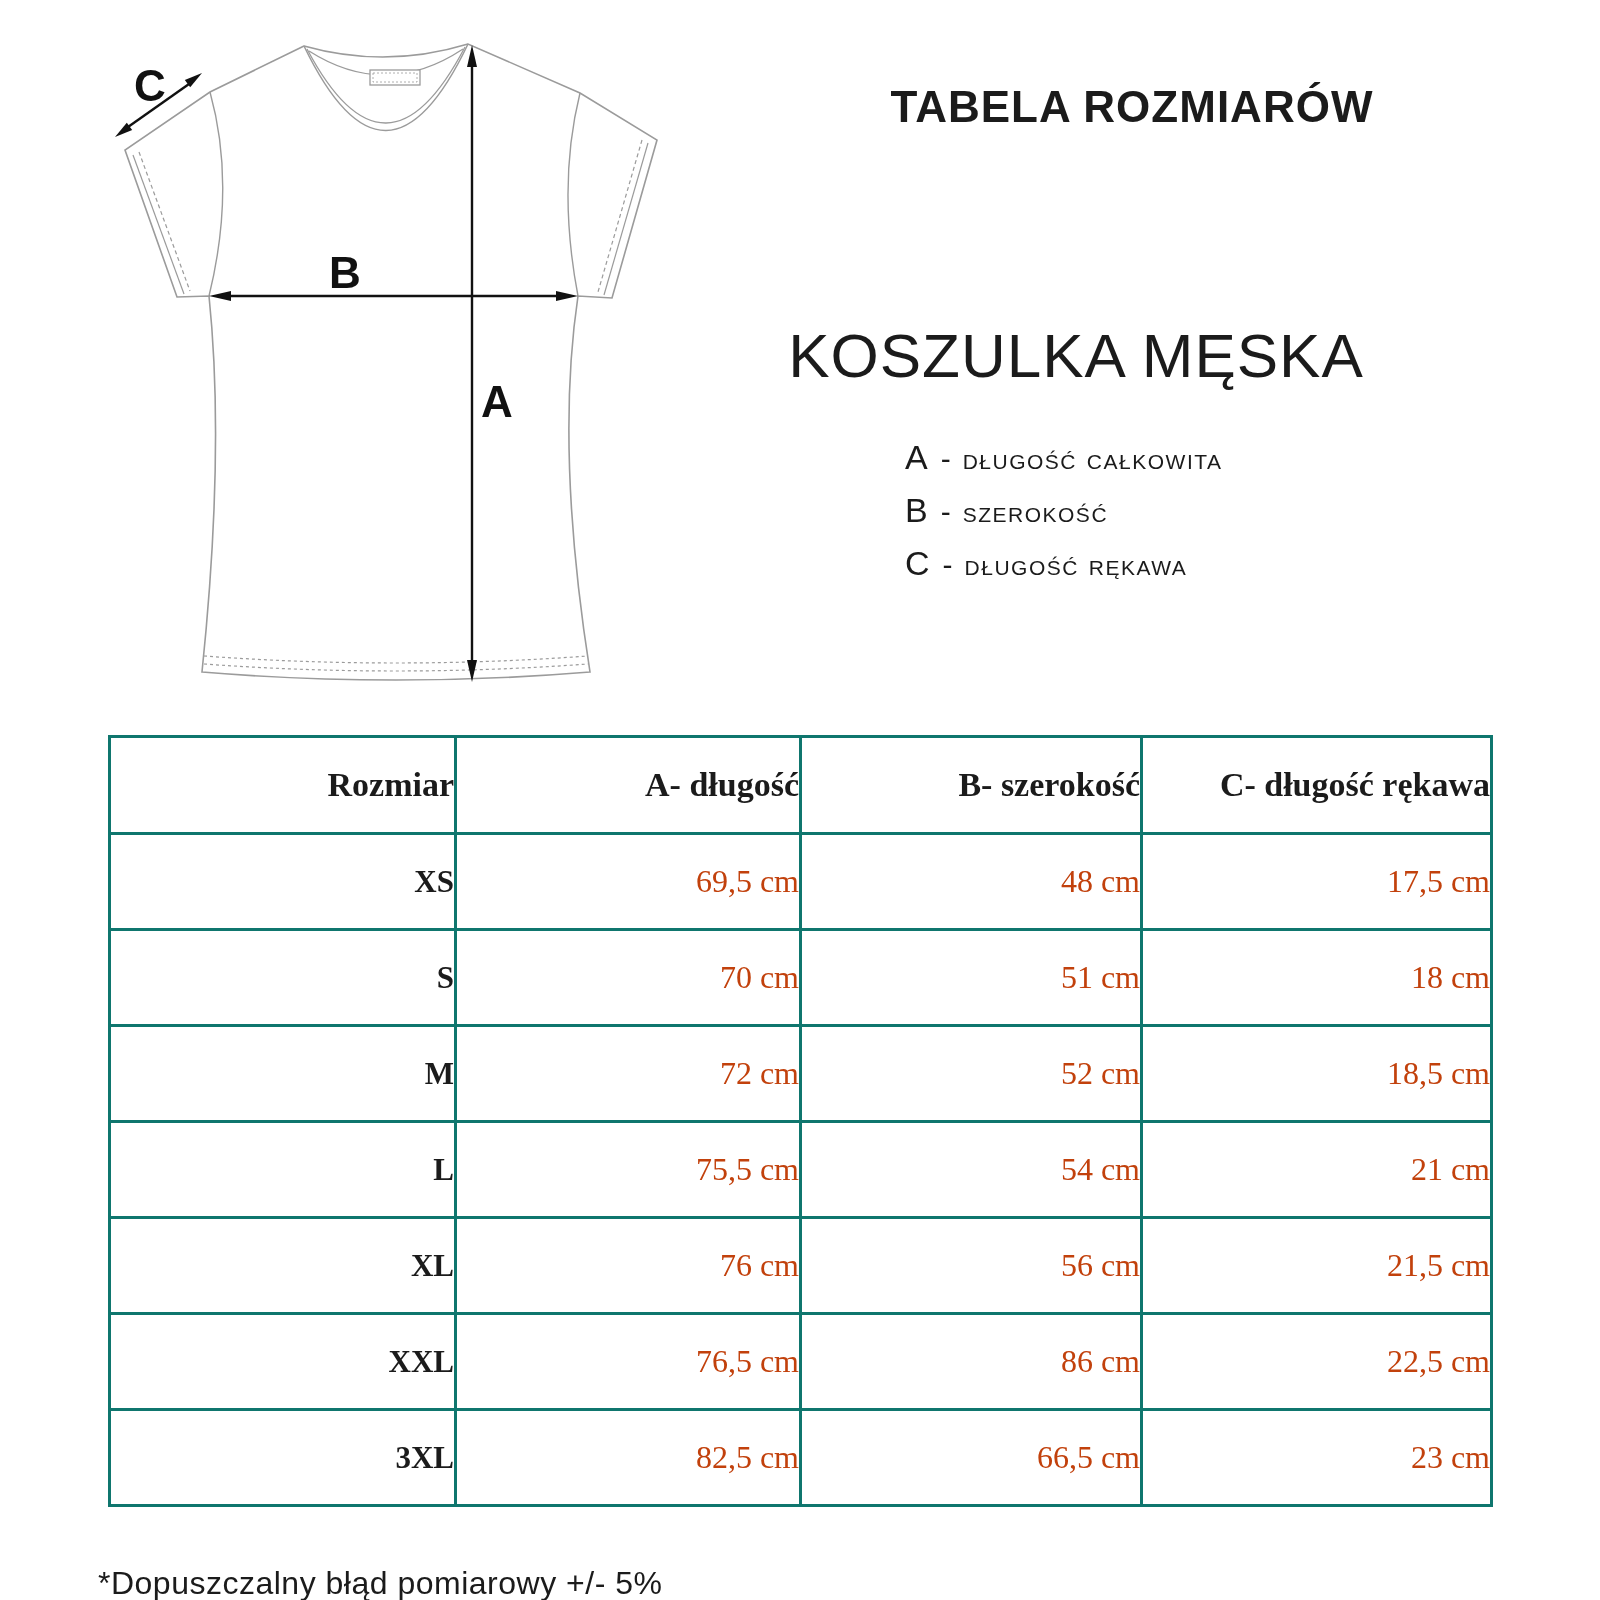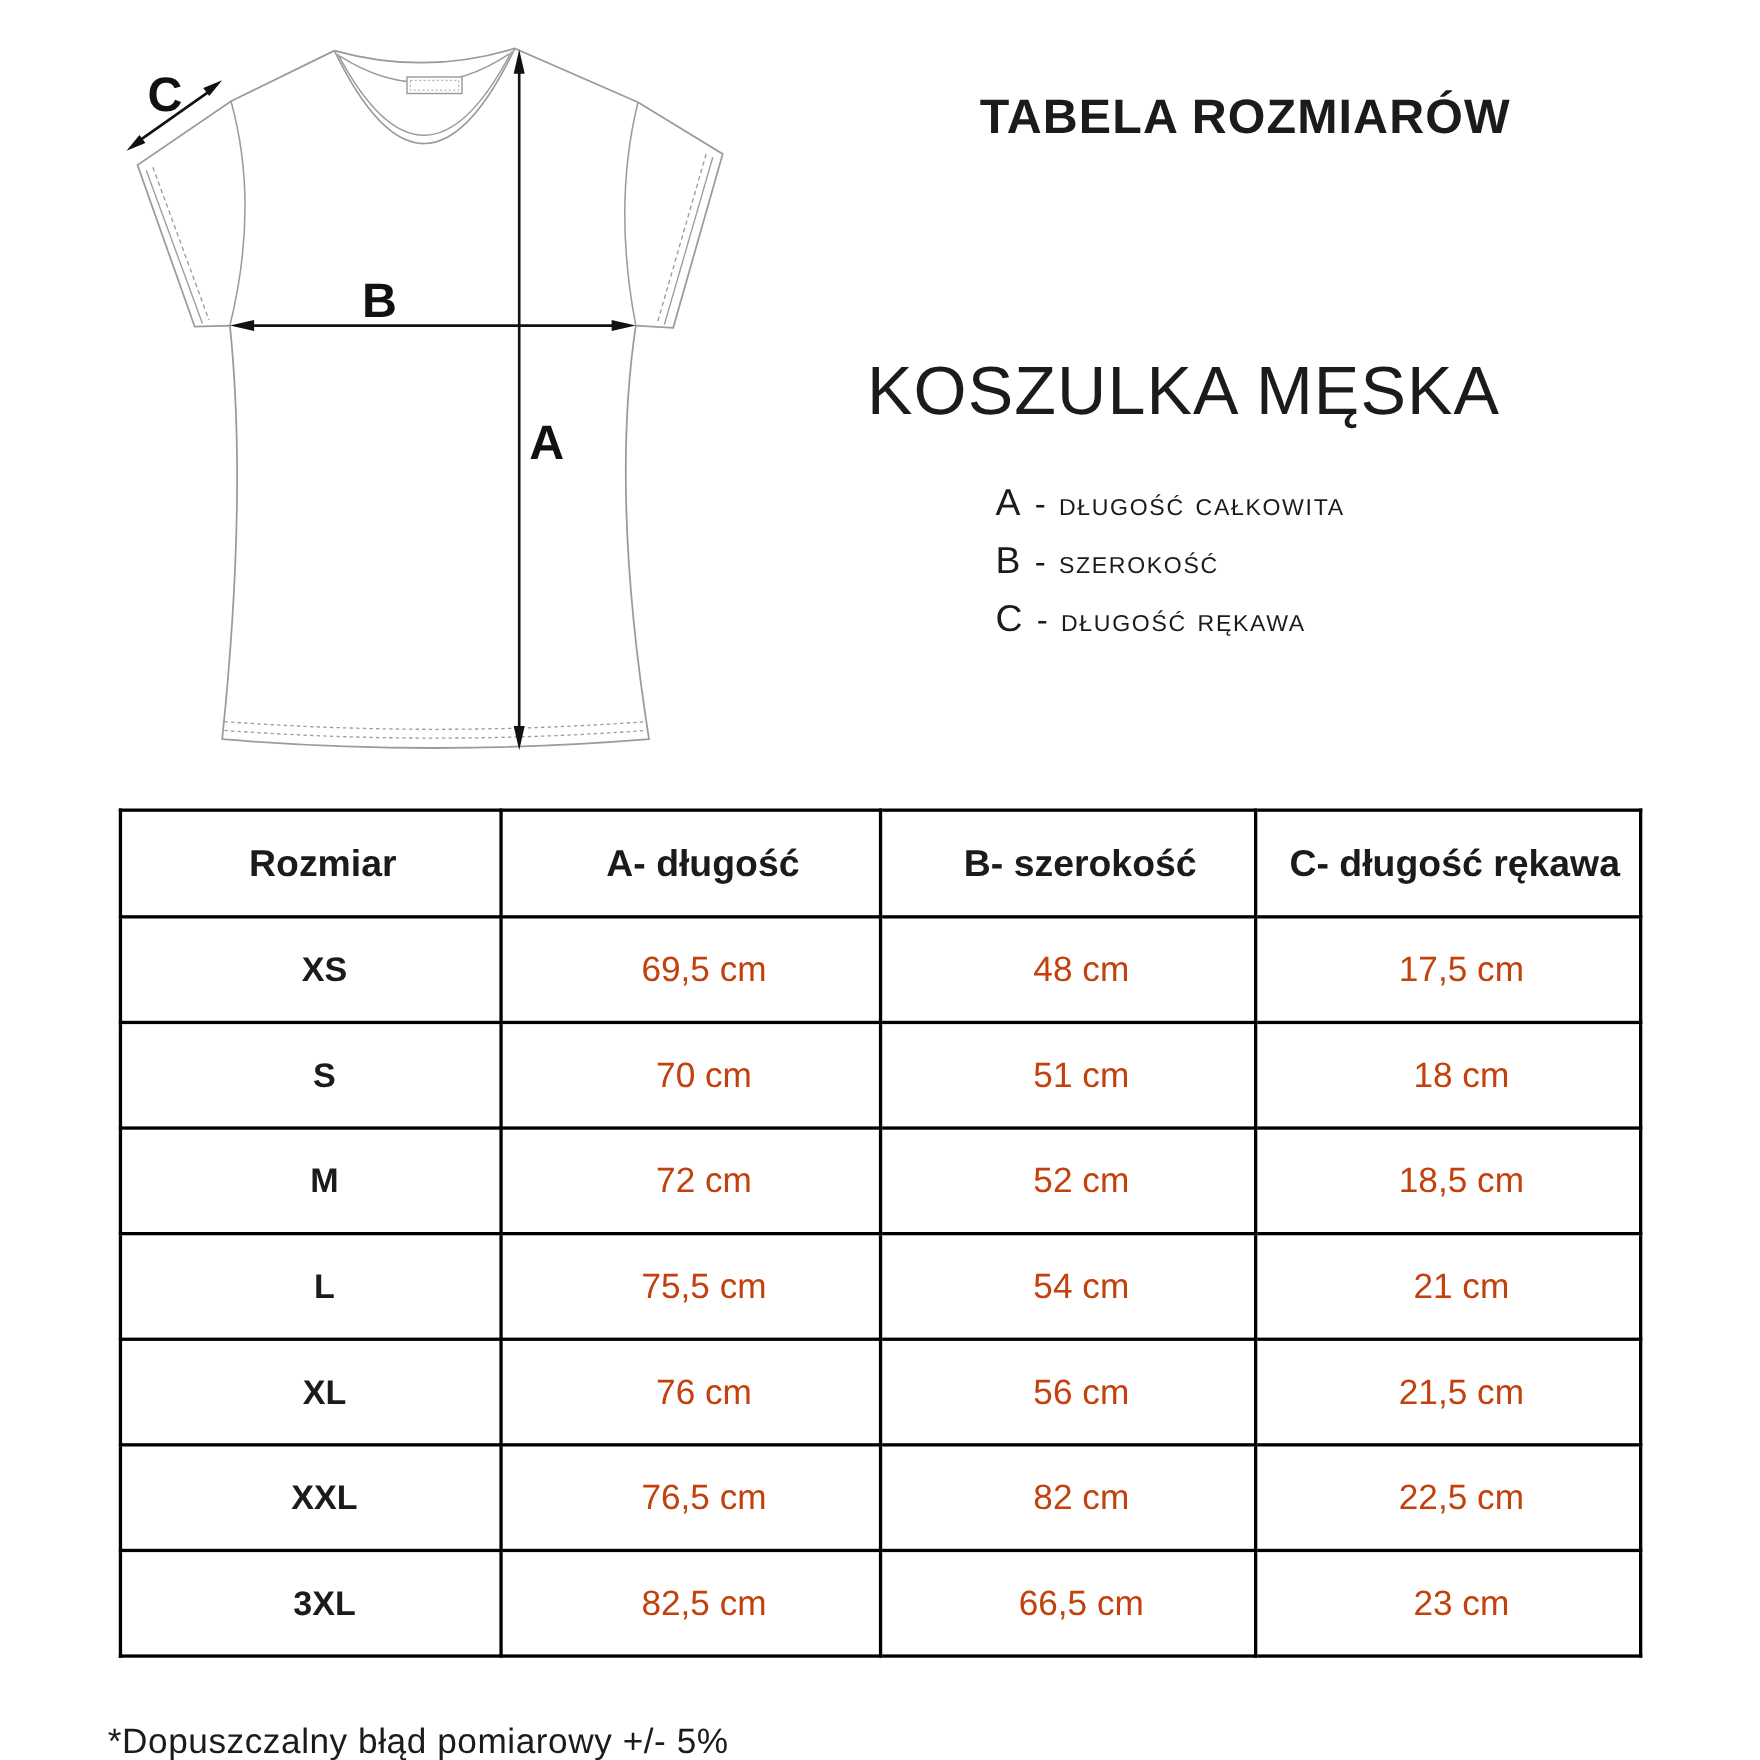--- a/index.html
+++ b/index.html
@@ -63,25 +63,26 @@
   .diagram svg { display: block; width: 100%; height: 100%; }
 
   
   .table-wrap { position: absolute; left: 108px; top: 735px; }
   table.size-table {
     border-collapse: collapse;
     table-layout: fixed;
     width: 1382px;
   }
   .size-table th, .size-table td {
-    border: 3px solid #000000;
-    text-align: center;
+    border: 3px solid #0f766e;
+    text-align: right;
     vertical-align: middle;
     overflow: hidden;
     white-space: nowrap;
+    font-family: Liberation Serif, serif;
   }
   .size-table th {
     height: 97px;
     font-size: 34px;
     font-weight: 700;
     padding-left: 22px;
   }
   .size-table th.col-c { padding-left: 12px; }
   .size-table td { height: 96px; }
   .size-table td.size-cell {
@@ -226,21 +227,21 @@
         </tr>
         <tr>
           <td class="size-cell">XL</td>
           <td class="value-cell">76 cm</td>
           <td class="value-cell">56 cm</td>
           <td class="value-cell">21,5 cm</td>
         </tr>
         <tr>
           <td class="size-cell">XXL</td>
           <td class="value-cell">76,5 cm</td>
-          <td class="value-cell">82 cm</td>
+          <td class="value-cell">86 cm</td>
           <td class="value-cell">22,5 cm</td>
         </tr>
         <tr>
           <td class="size-cell">3XL</td>
           <td class="value-cell">82,5 cm</td>
           <td class="value-cell">66,5 cm</td>
           <td class="value-cell">23 cm</td>
         </tr>
       </tbody>
     </table>

